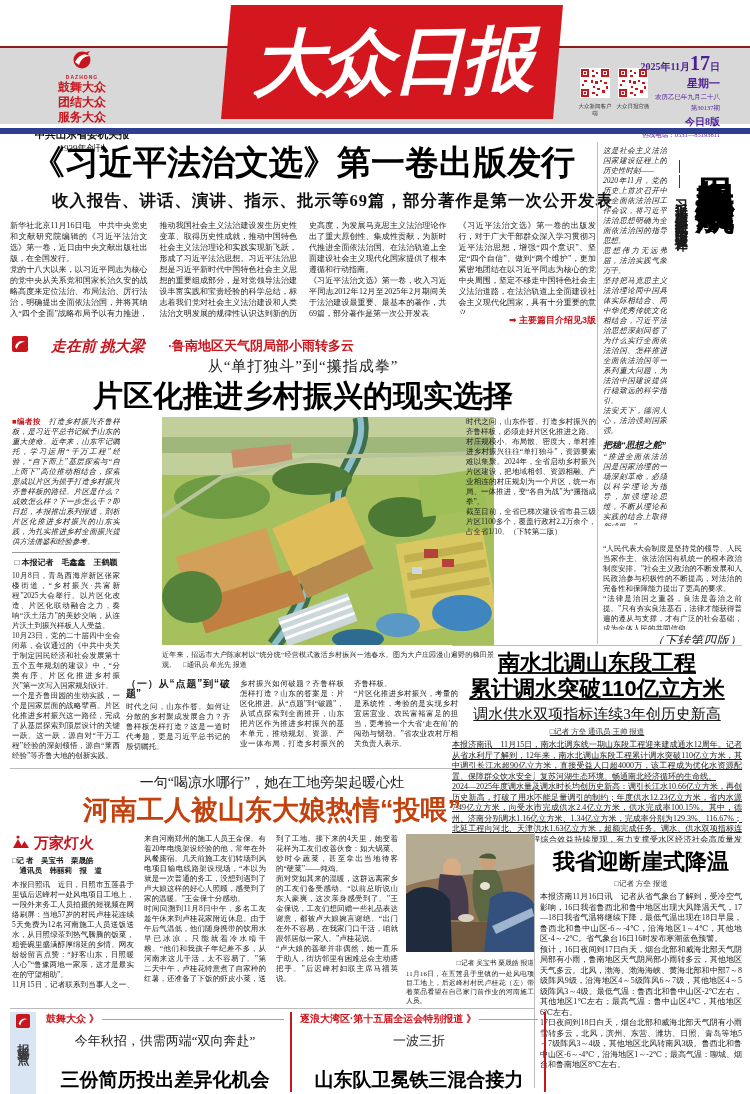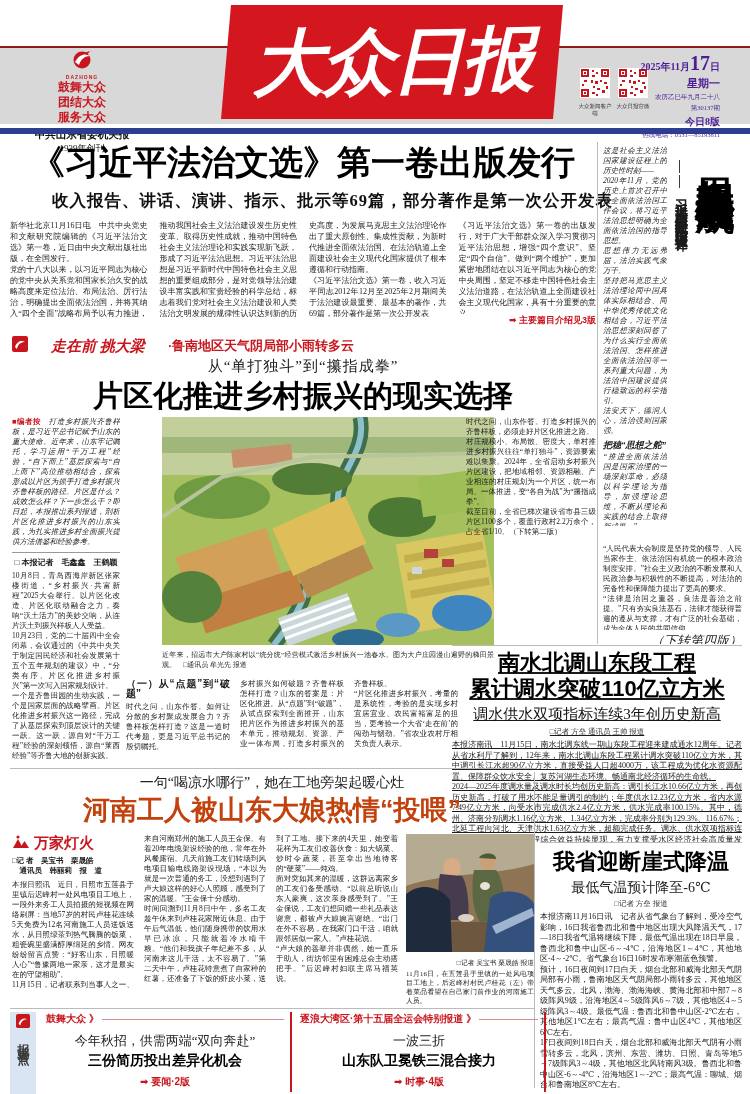--- a/index.html
+++ b/index.html
@@ -106,21 +106,21 @@
   .tz-hline{left:10px;top:1008px;width:524px;height:1px;background:#bbb;}
   .tz-label{left:10px;top:1012px;width:26px;height:80px;background:#d9e5f2;display:flex;flex-direction:column;
             align-items:center;padding-top:2px;}
   .tz-label-txt{writing-mode:vertical-rl;font-size:12px;font-weight:900;letter-spacing:3px;color:#3a3a3a;margin-top:2px;}
   .teaser{top:1012px;width:238px;height:80px;border-right:2px solid #c8161e;padding-right:6px;}
   .tz-head{display:flex;align-items:center;gap:3px;}
   .tz-tag{font-size:10px;font-weight:900;color:#c8161e;white-space:nowrap;}
   .tz-arr{color:#c8161e;font-size:10px;font-weight:bold;}
   .tz-line{flex:1;height:1px;background:#d98a8a;}
   .tz-kicker{text-align:center;font-size:13px;margin-top:6px;color:#222;}
-  .tz-hl{text-align:center;font-size:14px;font-weight:900;margin-top:2px;color:#000;}
+  .tz-hl{text-align:center;font-size:19px;font-weight:900;margin-top:17px;color:#000;}
   .tz-page{text-align:center;font-size:10px;font-weight:900;color:#c8161e;margin-top:5px;}
 </style>
 </head>
 <body>
 
 <div class="page">
 
   <div class="abs mast-gray"></div>
 
   <div class="abs mast-left">
@@ -366,21 +366,20 @@
       </svg>
       </span>
       <div class="wm-cap" style="text-align:right;">□记者 吴宝书 栗晟皓 报道</div>
       <div class="wm-cap just">11月16日，在五莲县于里镇的一处风电项目工地上，后迟峰村村民卢桂花（左）带着菜品看望在自己家门前作业的河南施工人员。</div>
     </div>
   </div>
 
   <div class="abs cool-hline"></div>
   <div class="abs cool">
     <div class="co-hl hei">我省迎断崖式降温</div>
-    <div class="co-sub">最低气温预计降至-6℃</div>
     <div class="co-by">□记者 方垒 报道</div>
     <div class="co-body just pre">本报济南11月16日讯　记者从省气象台了解到，受冷空气影响，16日我省鲁西北和鲁中地区出现大风降温天气，17—18日我省气温将继续下降，最低气温出现在18日早晨，鲁西北和鲁中山区-6～-4℃，沿海地区1～4℃，其他地区-4～-2℃。省气象台16日16时发布寒潮蓝色预警。
 预计，16日夜间到17日白天，烟台北部和威海北部天气阴局部有小雨，鲁南地区天气阴局部小雨转多云，其他地区天气多云。北风，渤海、渤海海峡、黄海北部和中部7～8级阵风9级，沿海地区4～5级阵风6～7级，其他地区4～5级阵风3～4级。最低气温：鲁西北和鲁中山区-2℃左右，其他地区1℃左右；最高气温：鲁中山区4℃，其他地区6℃左右。
 17日夜间到18日白天，烟台北部和威海北部天气阴有小雨雪转多云，北风，滨州、东营、潍坊、日照、青岛等地5～7级阵风3～4级，其他地区北风转南风3级。鲁西北和鲁中山区-6～-4℃，沿海地区1～-2℃；最高气温：聊城、烟台和鲁南地区8℃左右。
 18日白天，全省天气晴到多云，北风转南风3～4级，山区-2℃左右，沿海地区4℃左右，最高气温：其他地区12℃左右。
 气象部门提醒，近期降水偏少，天气干燥，我省内陆大部地区的森林火险气象等级较高，请注意用火安全。</div>
   </div>
 
   <div class="abs tz-hline"></div>
   <div class="abs tz-label">

